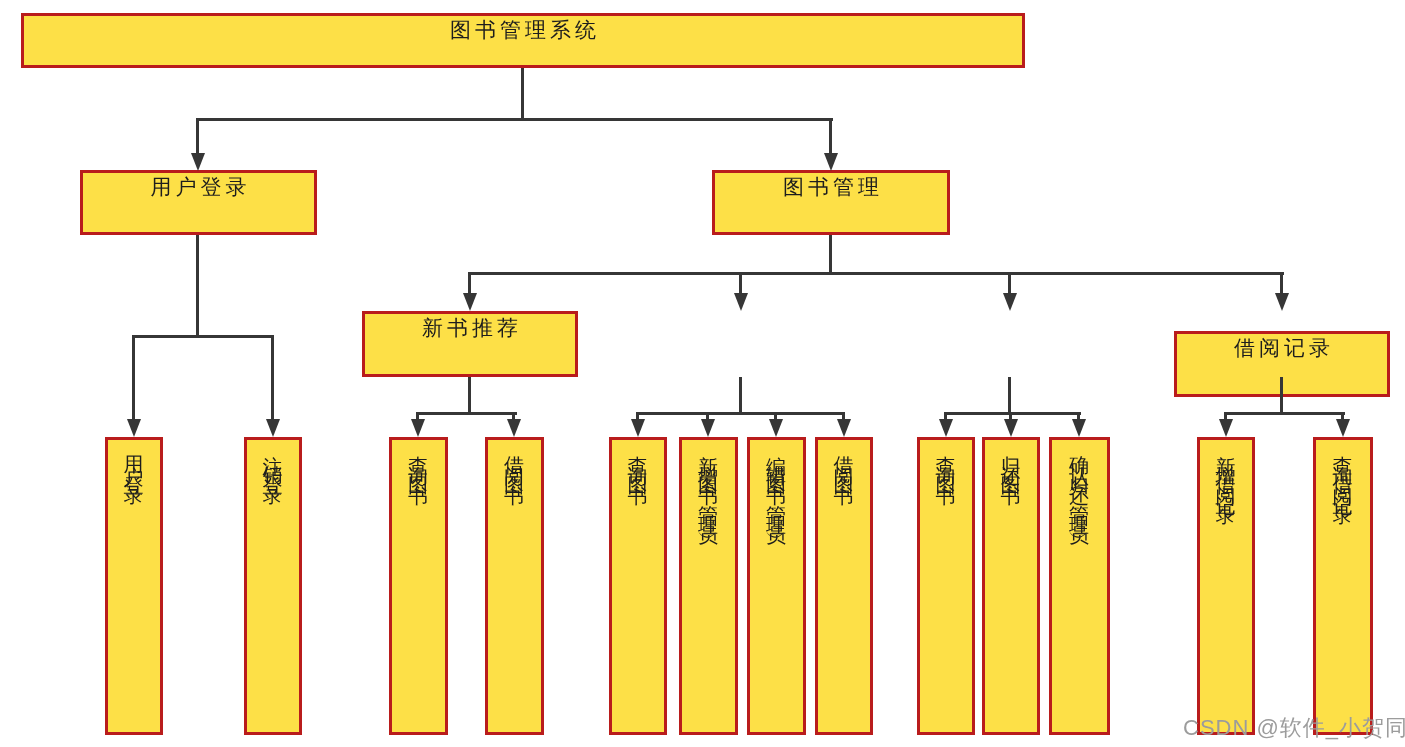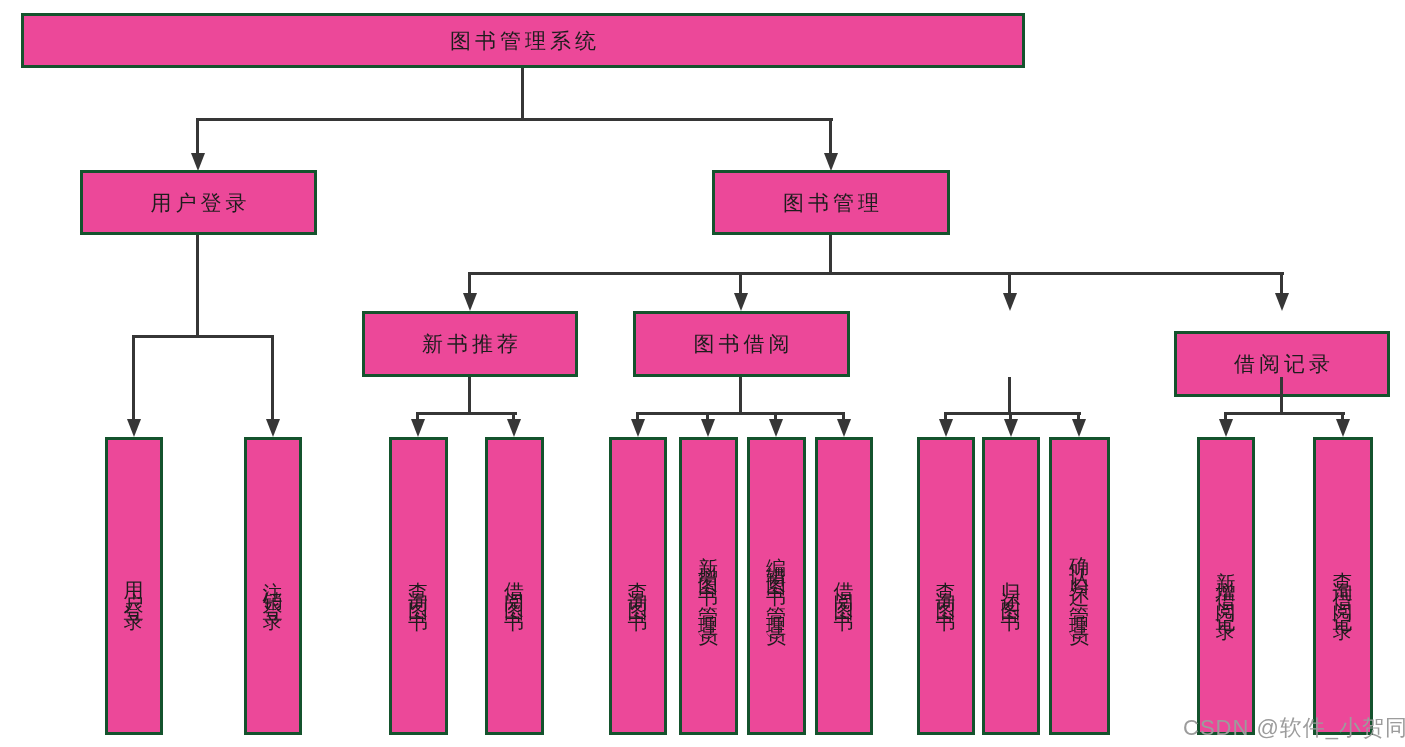--- a/index.html
+++ b/index.html
@@ -1,20 +1,20 @@
 <!DOCTYPE html>
 <html><head>
 <meta charset="utf-8">
 <style>
   html,body{margin:0;padding:0;background:#ffffff;}
   body{width:1405px;height:747px;position:relative;overflow:hidden;
        font-family:"Liberation Sans",sans-serif;color:#1d1d1d;}
   .canvas{position:absolute;left:0;top:0;width:1405px;height:747px;}
-  .box{position:absolute;box-sizing:border-box;border:3px solid #14532d;background:#ec4899;
-       display:flex;align-items:center;justify-content:center;}
+  .box{position:absolute;box-sizing:border-box;border:3px solid #b91c1c;background:#fde047;
+       display:flex;justify-content:center;}
   .hbox .lbl{font-size:21px;letter-spacing:4px;white-space:nowrap;color:#1d1d1d;
              text-indent:4px;}
   .vbox .lbl{writing-mode:vertical-rl;text-orientation:mixed;font-size:20px;
              letter-spacing:10px;line-height:1;color:#1d1d1d;}
   .ln{position:absolute;background:#363636;}
   .ah{position:absolute;width:0;height:0;border-left:7px solid transparent;
       border-right:7px solid transparent;border-top:18px solid #363636;}
   .watermark{position:absolute;left:1183px;top:713px;font-size:22px;color:#9c9c9c;
              letter-spacing:1px;white-space:nowrap;z-index:5;}
 </style>
@@ -29,23 +29,20 @@
 
   <div class="box hbox" style="left:80px;top:170px;width:237px;height:65px;">
     <span class="lbl">用户登录</span>
   </div>
   <div class="box hbox" style="left:362px;top:311px;width:216px;height:66px;">
     <span class="lbl">新书推荐</span>
   </div>
 
   <div class="box hbox" style="left:712px;top:170px;width:238px;height:65px;">
     <span class="lbl">图书管理</span>
-  </div>
-  <div class="box hbox" style="left:633px;top:311px;width:217px;height:66px;">
-    <span class="lbl">图书借阅</span>
   </div>
   <div class="box hbox" style="left:1174px;top:311px;width:216px;height:66px;margin-top:20px;">
     <span class="lbl">借阅记录</span>
   </div>
 
   <div class="box vbox" style="left:105px;top:437px;width:58px;height:298px;">
     <span class="lbl">用户登录</span>
   </div>
   <div class="box vbox" style="left:244px;top:437px;width:58px;height:298px;">
     <span class="lbl">注销登录</span>

